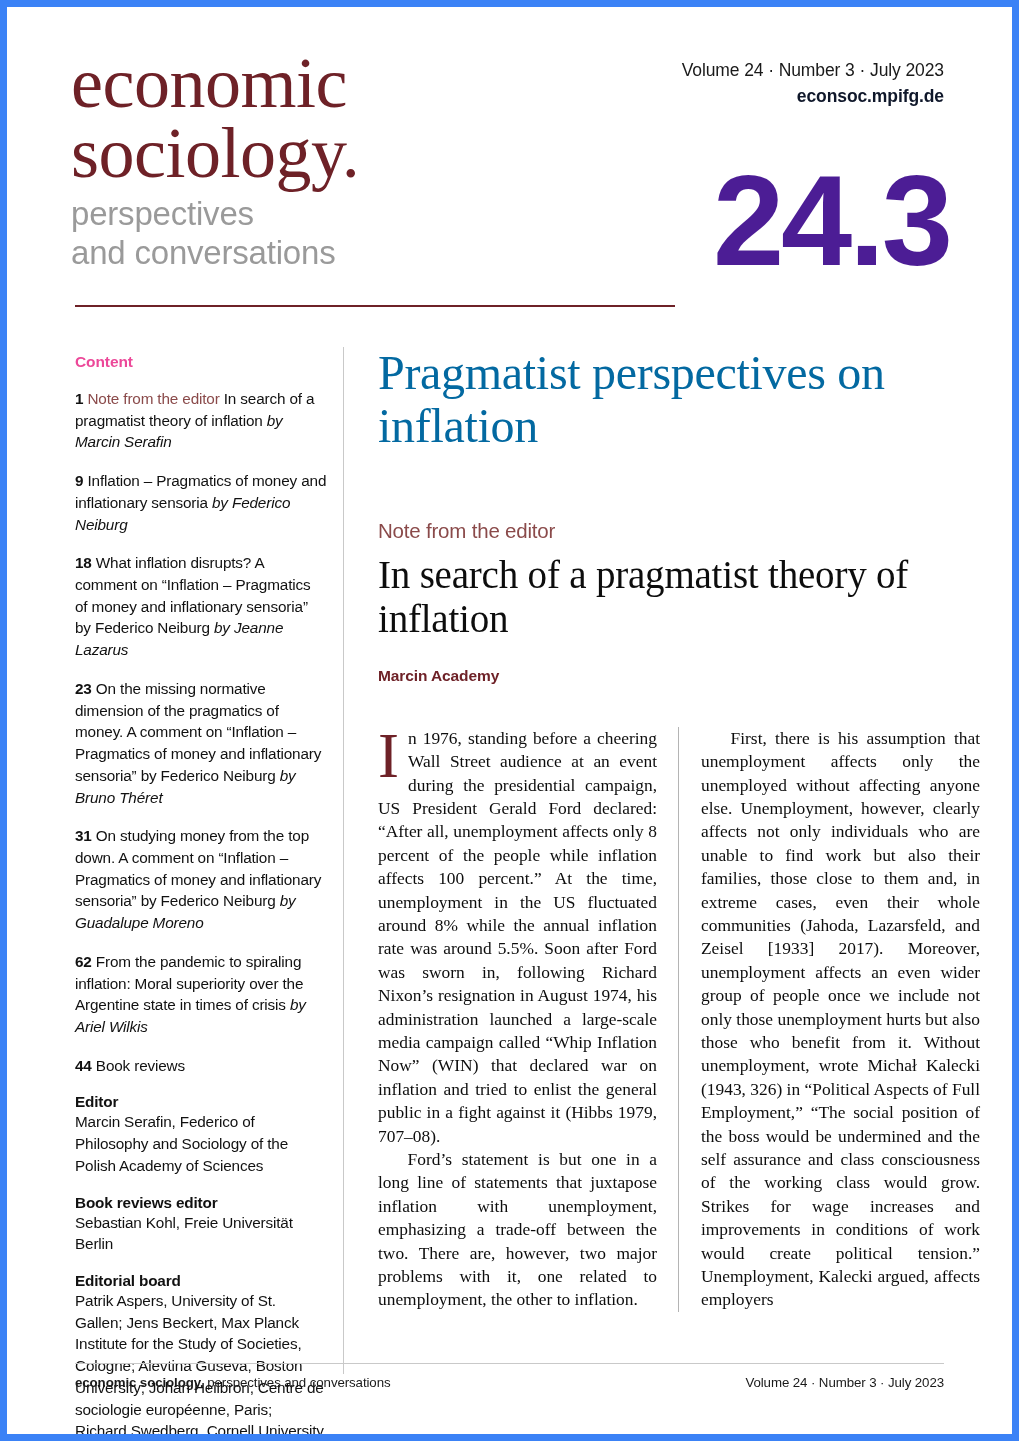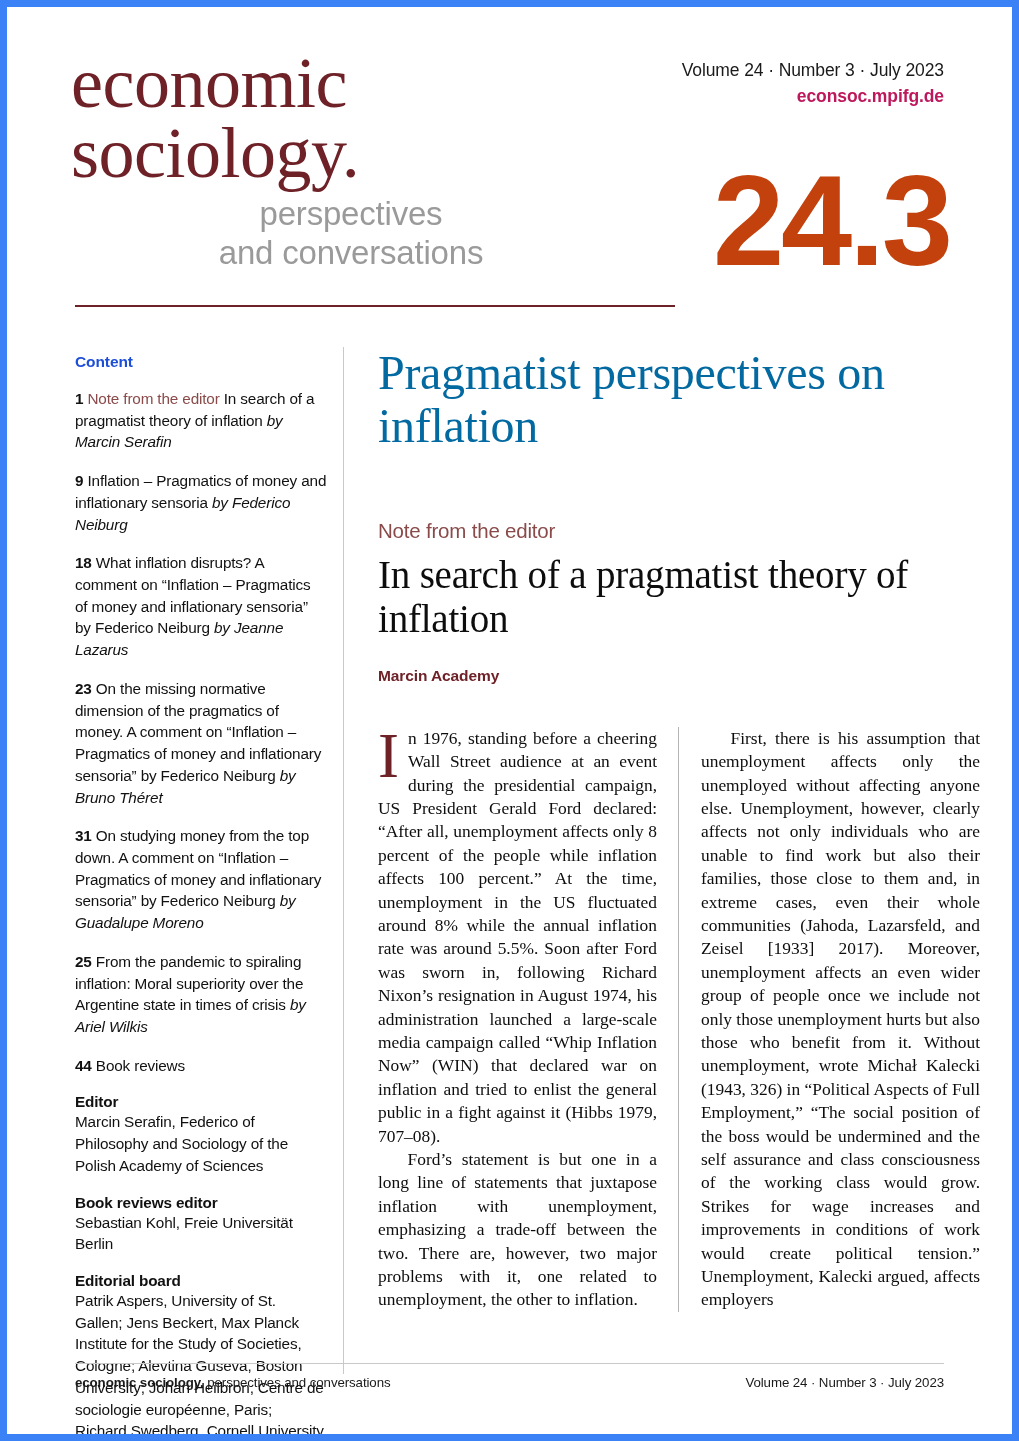--- a/index.html
+++ b/index.html
@@ -48,46 +48,46 @@
     font-weight: normal;
   }
   .brand-sub {
     color: #9a9a9a;
     font-size: 33px;
     line-height: 1.18;
     margin: 6px 0 0 0;
     font-weight: normal;
     letter-spacing: -0.2px;
   }
-  .brand-sub span { display: block; text-align: center; }
+  .brand-sub span { display: block; }
 
   .issue-meta {
     position: absolute;
     right: 68px;
     top: 50px;
     text-align: right;
   }
   .issue-line {
     font-size: 17.5px;
     color: #1a1a1a;
     line-height: 1.5;
     letter-spacing: -0.1px;
   }
   .issue-url {
     font-size: 17.5px;
-    color: #be185d;
+    color: #0f172a;
     font-weight: bold;
     line-height: 1.5;
     letter-spacing: -0.1px;
   }
   .issue-big {
     position: absolute;
     right: 62px;
     top: 150px;
-    color: #c2410c;
+    color: #4c1d95;
     font-size: 128px;
     font-weight: bold;
     line-height: 1;
     letter-spacing: -3px;
   }
 
   .rule-top {
     position: absolute;
     left: 68px;
     top: 298px;
@@ -123,21 +123,21 @@
   }
   .main {
     flex: 1 1 auto;
     padding-left: 34px;
     padding-top: 22px;
     box-sizing: border-box;
   }
 
   
   .toc-heading {
-    color: #1d4ed8;
+    color: #ec4899;
     font-weight: bold;
     font-size: 15.5px;
     margin: 0 0 17px 0;
     letter-spacing: -0.1px;
   }
   .toc-entry {
     font-size: 15.3px;
     line-height: 1.42;
     color: #111111;
     margin-bottom: 17px;
@@ -303,21 +303,21 @@
         <span class="pg">23</span>
         <span>On the missing normative dimension of the pragmatics of money. A comment on “Inflation – Pragmatics of money and inflationary sensoria” by Federico Neiburg </span><span class="by">by Bruno Théret</span>
       </div>
 
       <div class="toc-entry">
         <span class="pg">31</span>
         <span>On studying money from the top down. A comment on “Inflation – Pragmatics of money and inflationary sensoria” by Federico Neiburg </span><span class="by">by Guadalupe Moreno</span>
       </div>
 
       <div class="toc-entry">
-        <span class="pg">25</span>
+        <span class="pg">62</span>
         <span>From the pandemic to spiraling inflation: Moral superiority over the Argentine state in times of crisis </span><span class="by">by Ariel Wilkis</span>
       </div>
 
       <div class="toc-entry">
         <span class="pg">44</span>
         <span>Book reviews</span>
       </div>
 
       <div class="meta-block">
         <div class="meta-head">Editor</div>

